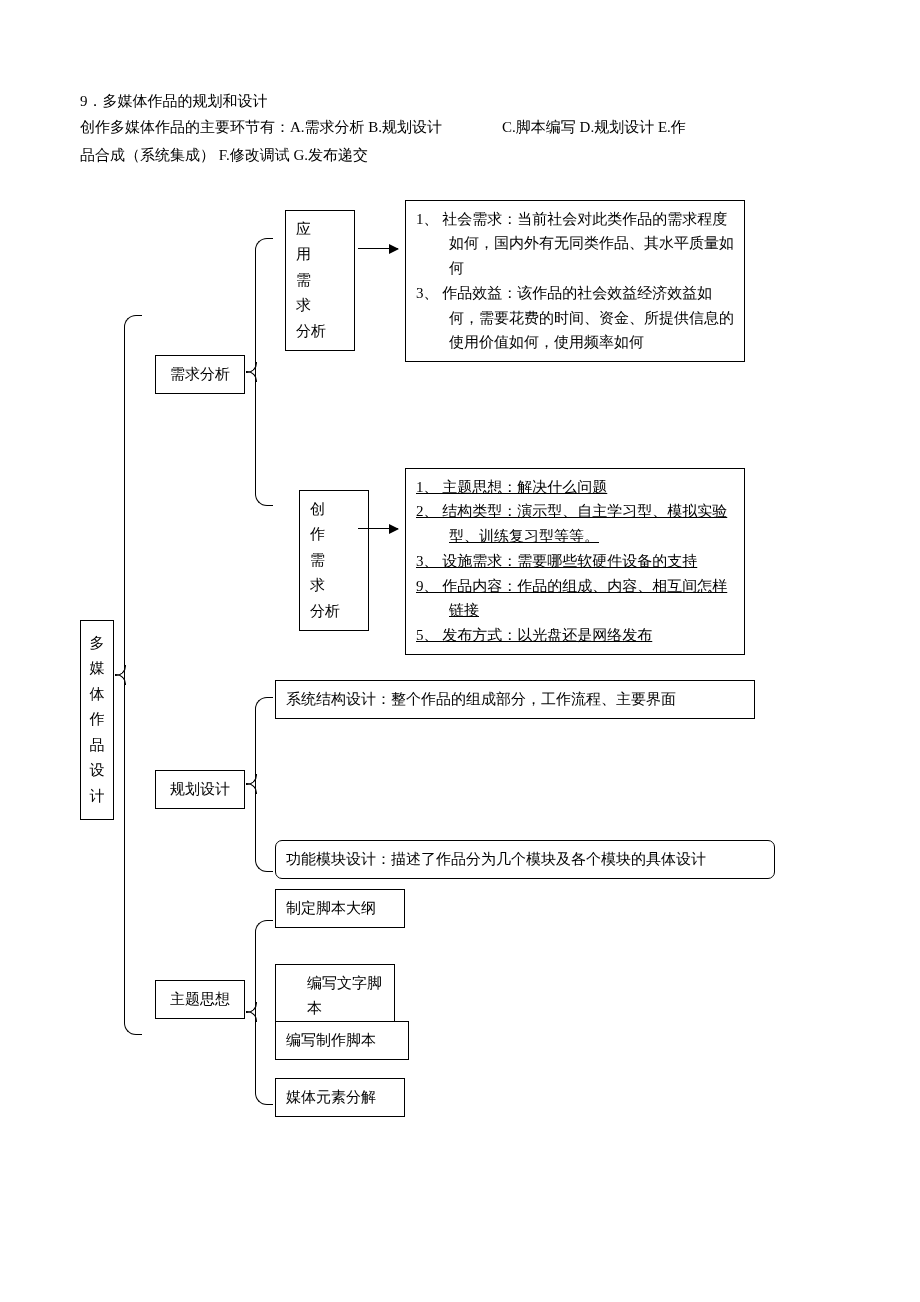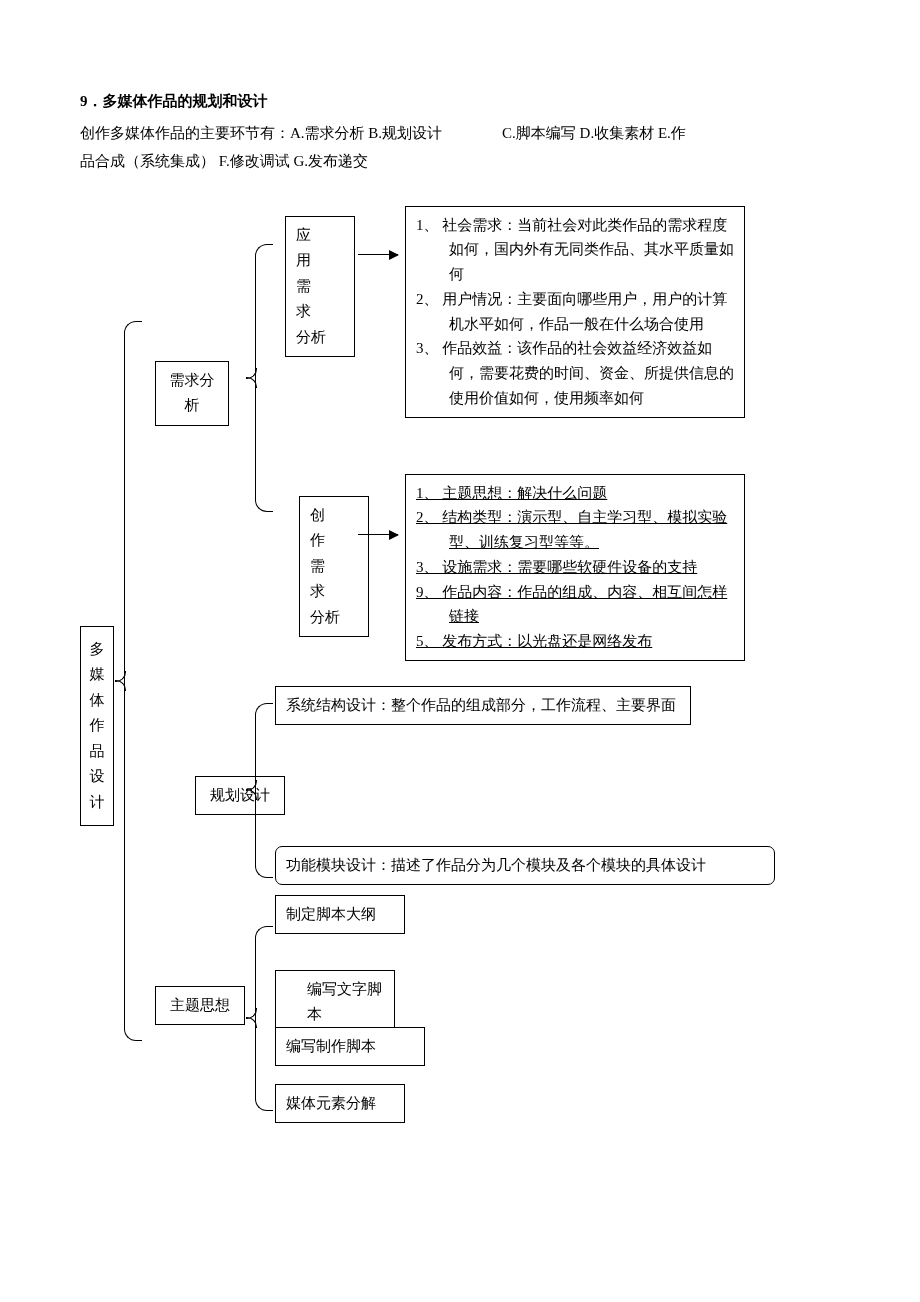--- a/index.html
+++ b/index.html
@@ -10,22 +10,21 @@
     font-family: "SimSun", "宋体", serif;
     font-size: 15px;
     color: #000;
     width: 920px;
     line-height: 1.5;
   }
   .page {
     padding: 90px 80px 40px 80px;
   }
   .heading {
-    font-weight: bold;
-    margin-bottom: 6px;
+    font-weight: normal;
   }
   .intro {
     margin-bottom: 30px;
     line-height: 1.9;
   }
   .intro .gap { display:inline-block; width:60px; }
 
   .diagram {
     position: relative;
     height: 920px;
@@ -105,60 +104,59 @@
 
   .just { letter-spacing: 0.6em; margin-top: 12px; }
 </style>
 </head>
 <body>
 
 <div class="page">
 
   <div class="heading">9．多媒体作品的规划和设计</div>
   <div class="intro">
-    <span>创作多媒体作品的主要环节有：A.需求分析 B.规划设计</span><span class="gap"></span><span>C.脚本编写 D.收集素材 E.作</span><br>
+    <span>创作多媒体作品的主要环节有：A.需求分析 B.规划设计</span><span class="gap"></span><span>C.脚本编写 D.规划设计 E.作</span><br>
     <span>品合成（系统集成）   F.修改调试 G.发布递交</span>
   </div>
 
   <div class="diagram">
 
     <div class="vbox" style="left:0px; top:420px; width:34px;">
       <span>多</span>
       <span>媒</span>
       <span>体</span>
       <span>作</span>
       <span>品</span>
       <span>设</span>
       <span>计</span>
     </div>
 
     <div class="brace" style="left:44px; top:115px; width:18px; height:720px;">
       <div class="upper"></div>
         <div class="lower"></div>
     </div>
 
-    <div class="box" style="left:75px; top:155px; width:74px; text-align:center;">需求分析</div>
-    <div class="box" style="left:75px; top:570px; width:90px; text-align:center;margin-left:40px;">规划设计</div>
+    <div class="box" style="left:75px; top:155px; width:90px; text-align:center;">需求分析</div>
+    <div class="box" style="left:75px; top:570px; width:90px; text-align:center;">规划设计</div>
     <div class="box" style="left:75px; top:780px; width:90px; text-align:center;">主题思想</div>
 
     <div class="brace" style="left:175px; top:38px; width:18px; height:268px;">
       <div class="upper"></div>
         <div class="lower"></div>
     </div>
 
     <div class="box" style="left:205px; top:10px; width:70px;">
       <span class="just">应　用</span><br>
       <span class="just">需　求</span><br>
       <span>分析</span>
     </div>
     <div class="arrow" style="left:278px; top:48px; width:40px;"></div>
     <div class="box" style="left:325px; top:0px; width:340px;">
       <ol class="cn">
         <li>1、 社会需求：当前社会对此类作品的需求程度如何，国内外有无同类作品、其水平质量如何</li>
-        <li>2、 用户情况：主要面向哪些用户，用户的计算机水平如何，作品一般在什么场合使用</li>
         <li>3、 作品效益：该作品的社会效益经济效益如何，需要花费的时间、资金、所提供信息的使用价值如何，使用频率如何</li>
       </ol>
     </div>
 
     <div class="box" style="left:219px; top:290px; width:70px;">
       <span class="just">创　作</span><br>
       <span class="just">需　求</span><br>
       <span>分析</span>
     </div>
     <div class="arrow" style="left:278px; top:328px; width:40px;"></div>
@@ -169,26 +167,26 @@
         <li>3、 设施需求：需要哪些软硬件设备的支持</li>
         <li>9、 作品内容：作品的组成、内容、相互间怎样链接</li>
         <li>5、 发布方式：以光盘还是网络发布</li>
       </ol>
     </div>
 
     <div class="brace" style="left:175px; top:497px; width:18px; height:175px;">
       <div class="upper"></div>
         <div class="lower"></div>
     </div>
-    <div class="box" style="left:195px; top:480px; width:416px;">系统结构设计：整个作品的组成部分，工作流程、主要界面</div>
+    <div class="box" style="left:195px; top:480px; width:480px;">系统结构设计：整个作品的组成部分，工作流程、主要界面</div>
     <div class="box" style="left:195px; top:640px; width:500px;border-radius:7px;">功能模块设计：描述了作品分为几个模块及各个模块的具体设计</div>
 
     <div class="brace" style="left:175px; top:720px; width:18px; height:185px;">
       <div class="upper"></div>
         <div class="lower"></div>
     </div>
     <div class="box" style="left:195px; top:689px; width:130px;">制定脚本大纲</div>
     <div class="box" style="left:195px; top:764px; width:120px;padding-left:31px;">编写文字脚本</div>
-    <div class="box" style="left:195px; top:821px; width:150px;">编写制作脚本</div>
+    <div class="box" style="left:195px; top:821px; width:134px;">编写制作脚本</div>
     <div class="box" style="left:195px; top:878px; width:130px;">媒体元素分解</div>
 
   </div>
 </div>
 
 </body></html>

